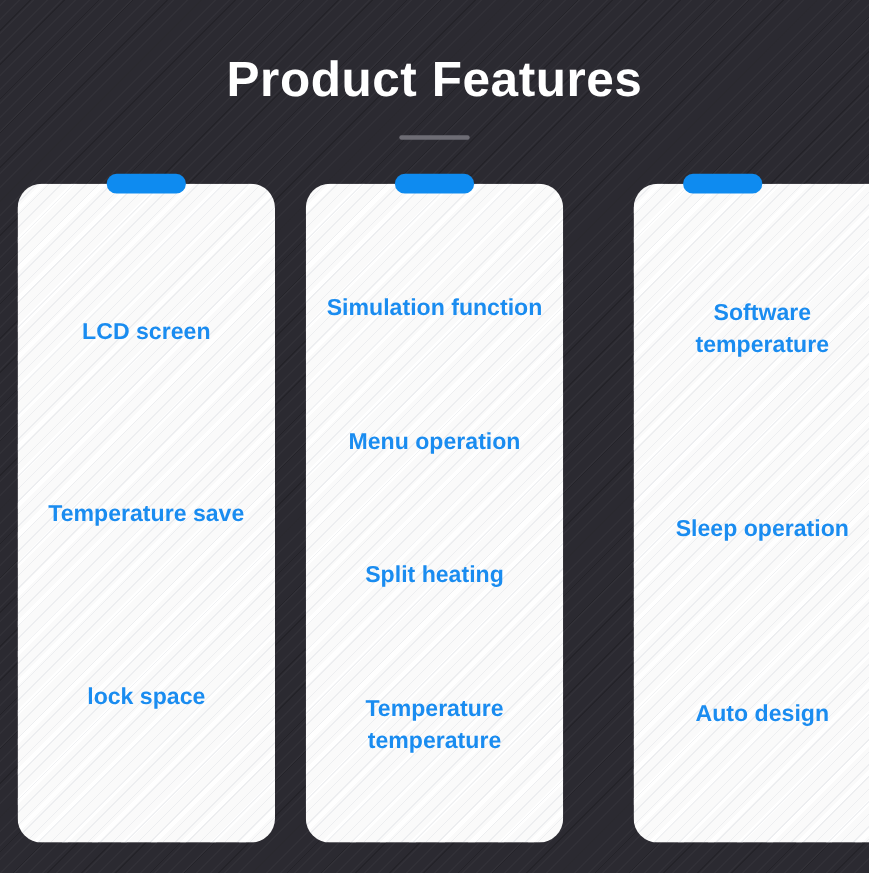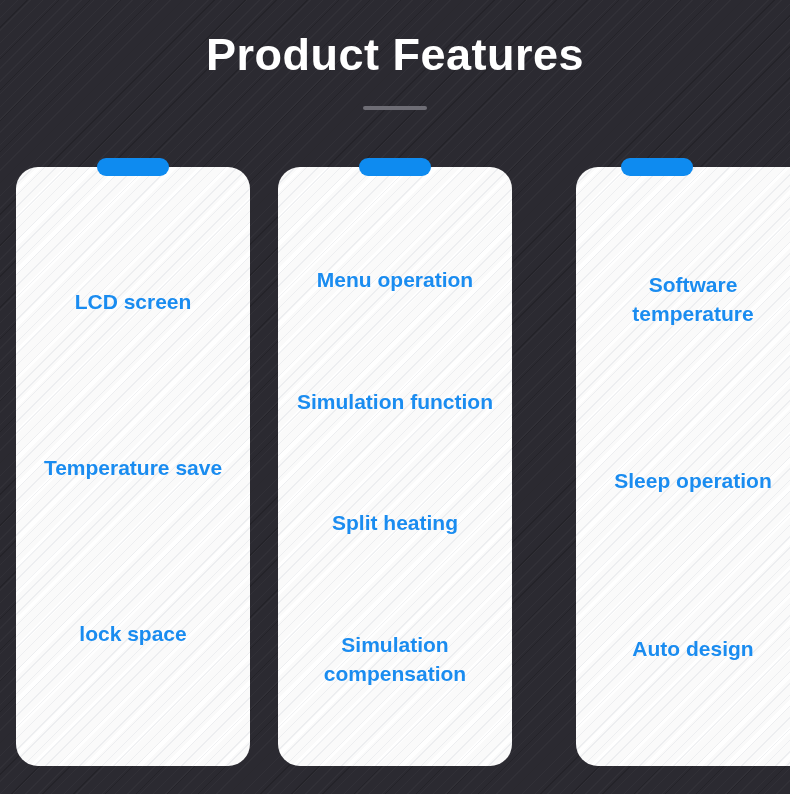--- a/index.html
+++ b/index.html
@@ -39,21 +39,21 @@
 
   
   .header {
     position: absolute;
     left: 0;
     top: 0;
     width: 790px;
     text-align: center;
   }
   .page-title {
-    margin: 0;
+    margin: 17px;
     padding-top: 26px;
     font-size: 45px;
     line-height: 58px;
     font-weight: bold;
     color: #ffffff;
     letter-spacing: 0.5px;
   }
   .title-divider {
     width: 64px;
     height: 4px;
@@ -156,24 +156,24 @@
       <div class="card">
         <div class="feature">LCD screen</div>
         <div class="feature">Temperature save</div>
         <div class="feature">lock space</div>
       </div>
     </div>
 
     <div class="card-wrap col-2">
       <div class="card-tab"></div>
       <div class="card">
+        <div class="feature">Simulation function</div>
         <div class="feature">Menu operation</div>
-        <div class="feature">Simulation function</div>
         <div class="feature">Split heating</div>
-        <div class="feature">Simulation compensation</div>
+        <div class="feature">Temperature temperature</div>
       </div>
     </div>
 
     <div class="card-wrap col-3">
       <div class="card-tab"></div>
       <div class="card">
         <div class="feature">Software temperature</div>
         <div class="feature">Sleep operation</div>
         <div class="feature">Auto design</div>
       </div>

